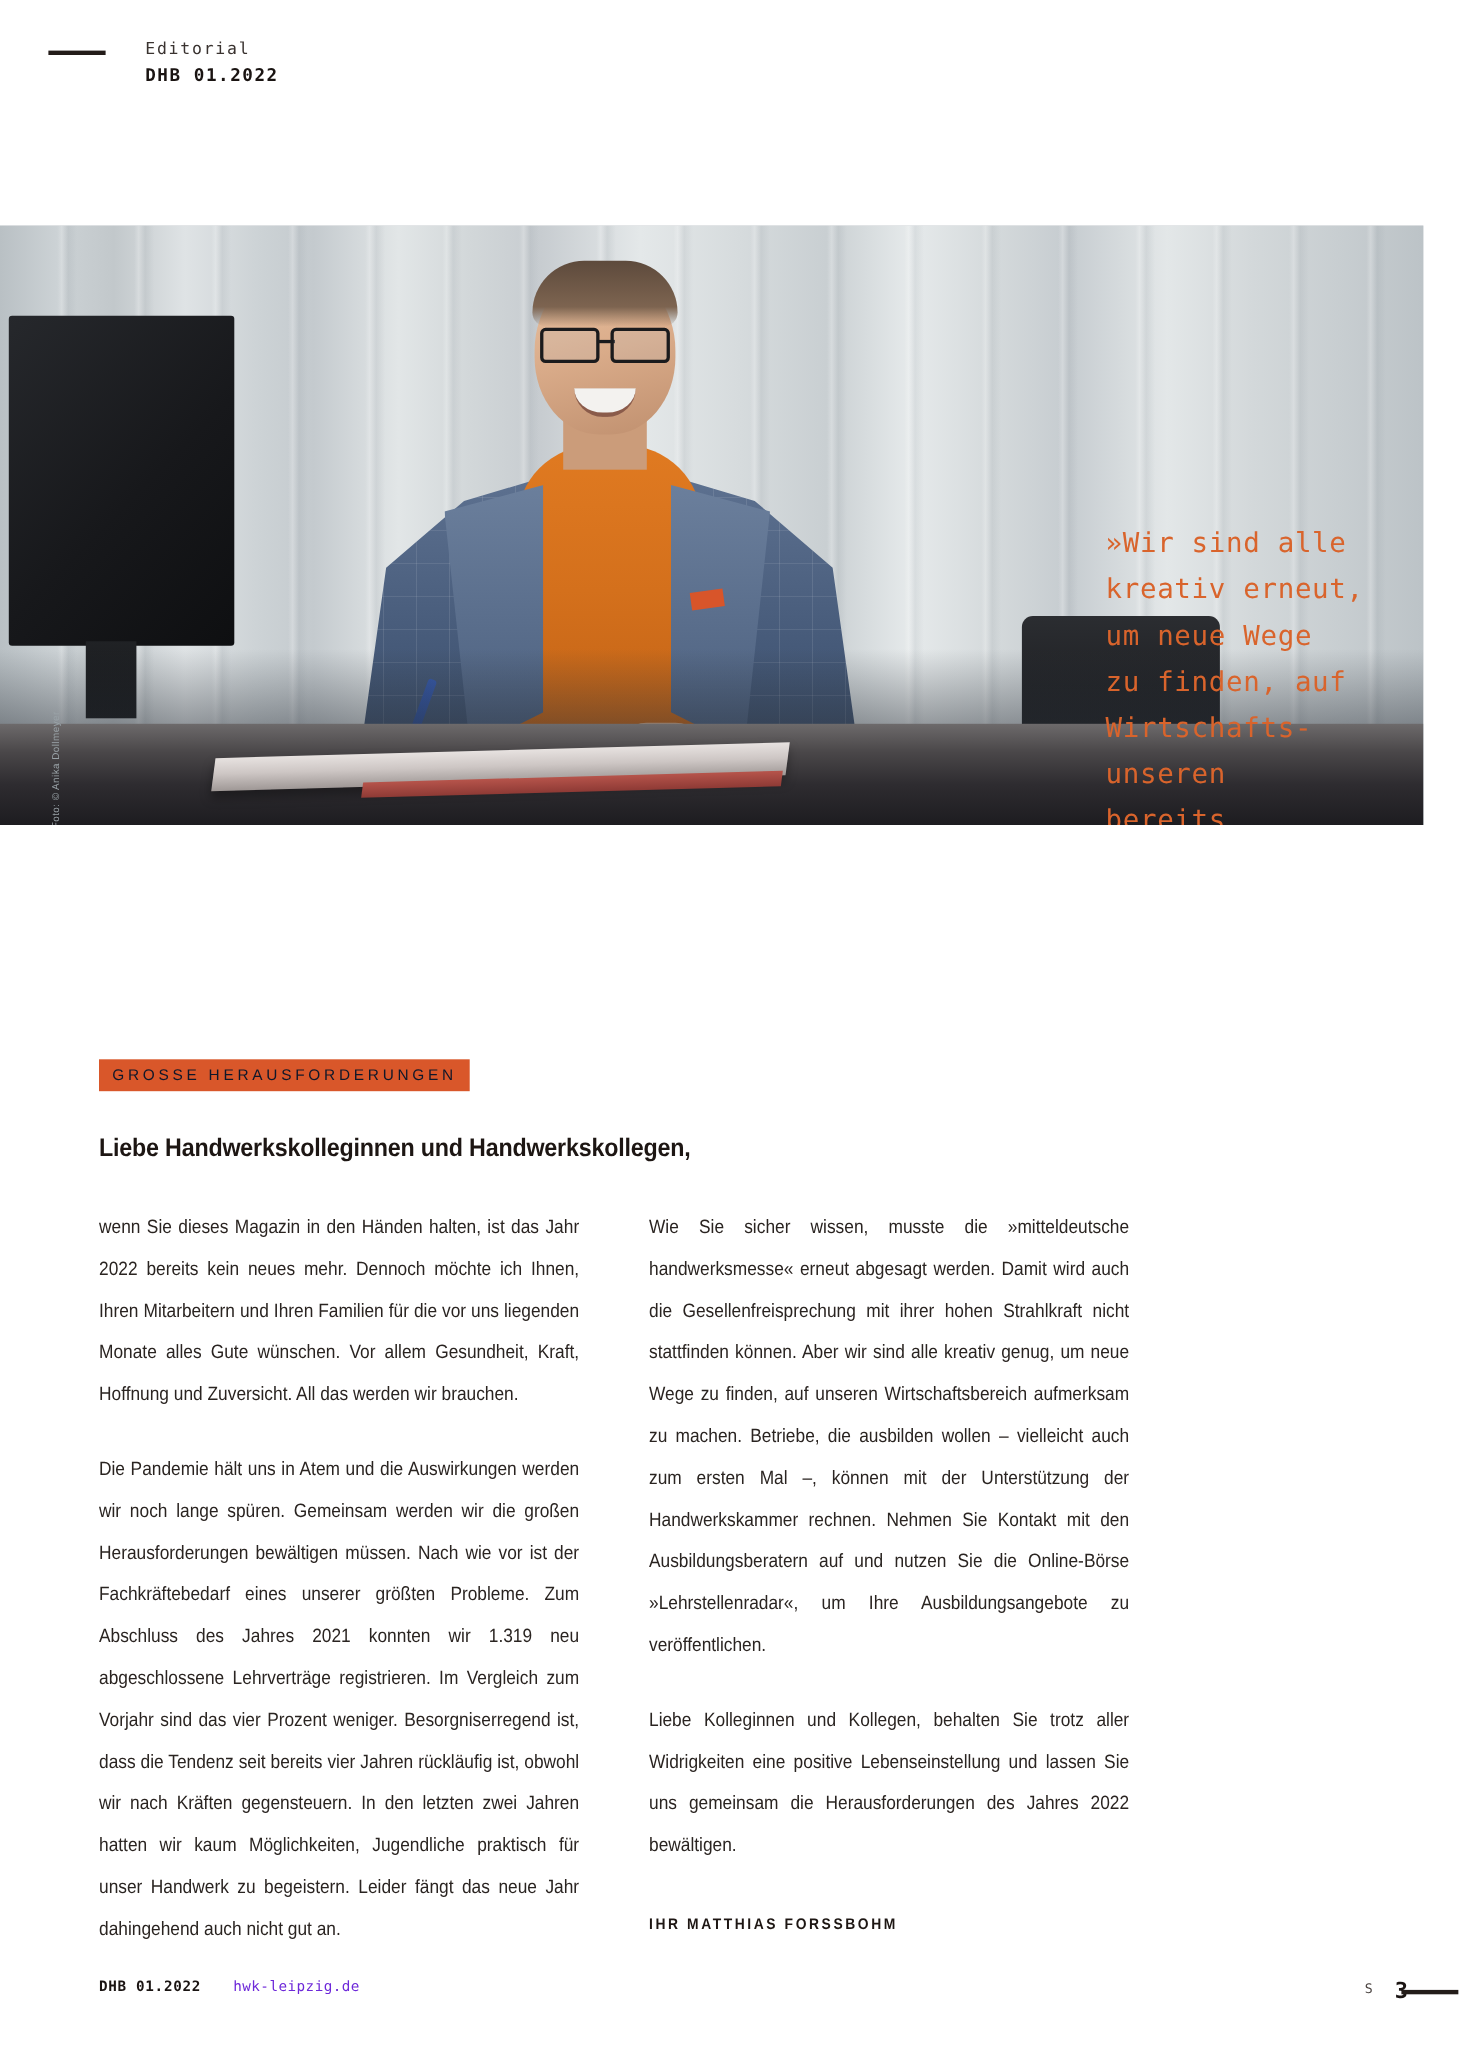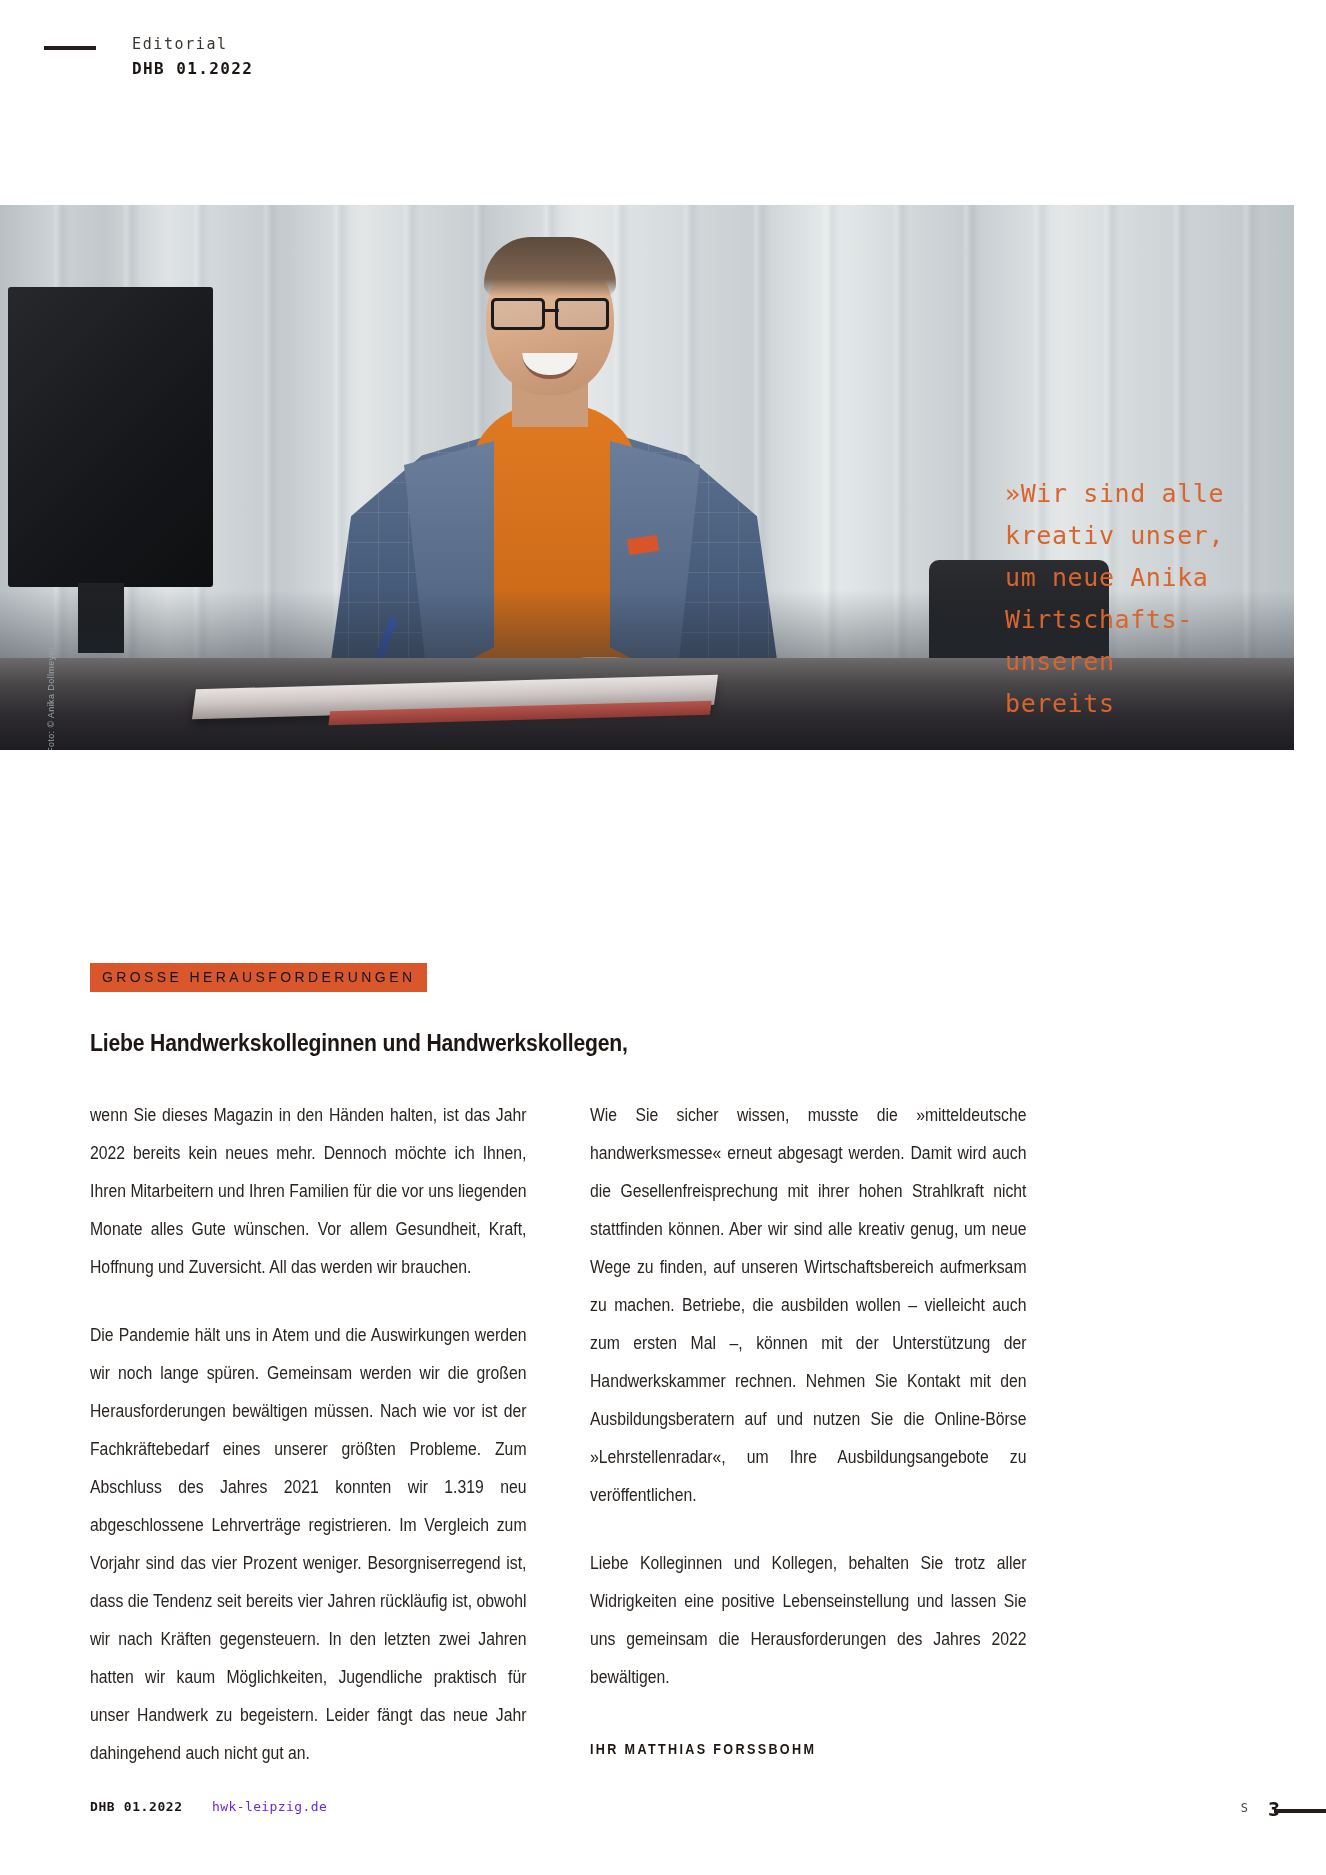--- a/index.html
+++ b/index.html
@@ -461,22 +461,23 @@
 
   <div class="hero-floorlight"></div>
   <div class="hero-desk"></div>
   <div class="hero-desk-paper"></div>
   <div class="hero-desk-red"></div>
 
   <div class="photo-credit">Foto: © Anika Dollmeyer</div>
 
   <div class="pullquote">
     <div>»Wir sind alle</div>
-    <div>kreativ unser,</div>
-    <div>um neue Anika</div>
+    <div>kreativ erneut,</div>
+    <div>um neue Wege</div>
+    <div>zu finden, auf</div>
     <div>Wirtschafts-</div>
     <div>unseren</div>
     <div>bereits</div>
 
   </div>
 </div>
 
 <div class="badge">GROSSE HERAUSFORDERUNGEN</div>
 
 <div class="salutation">Liebe Handwerkskolleginnen und Handwerkskollegen,</div>

